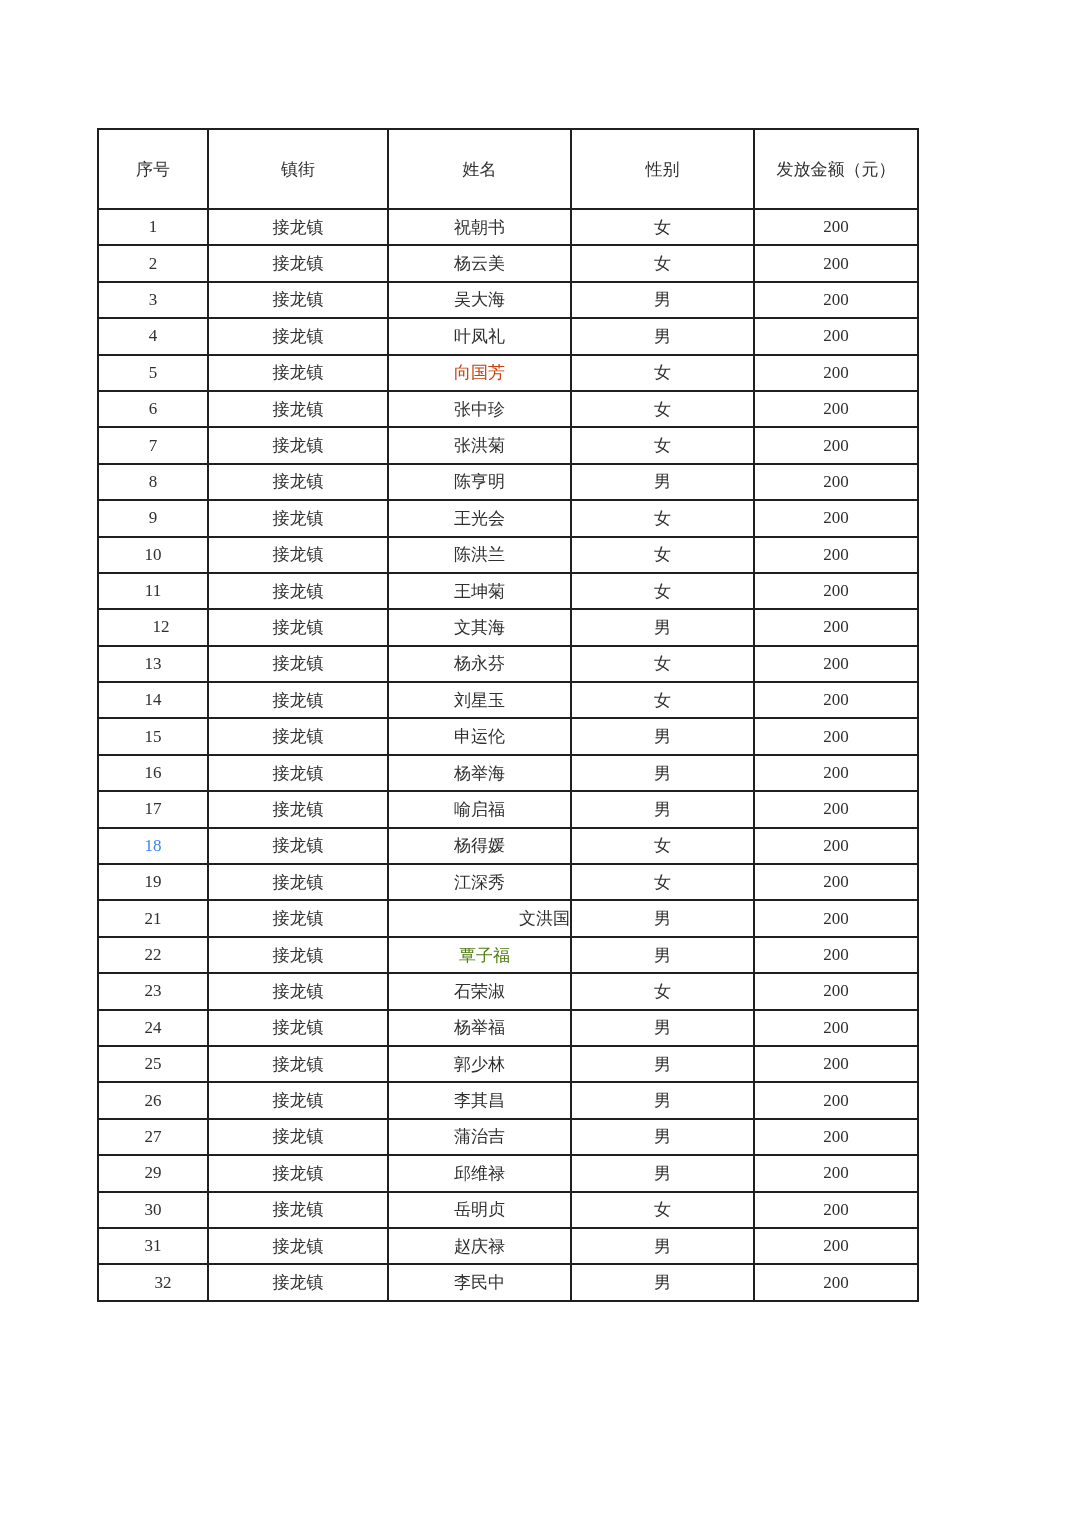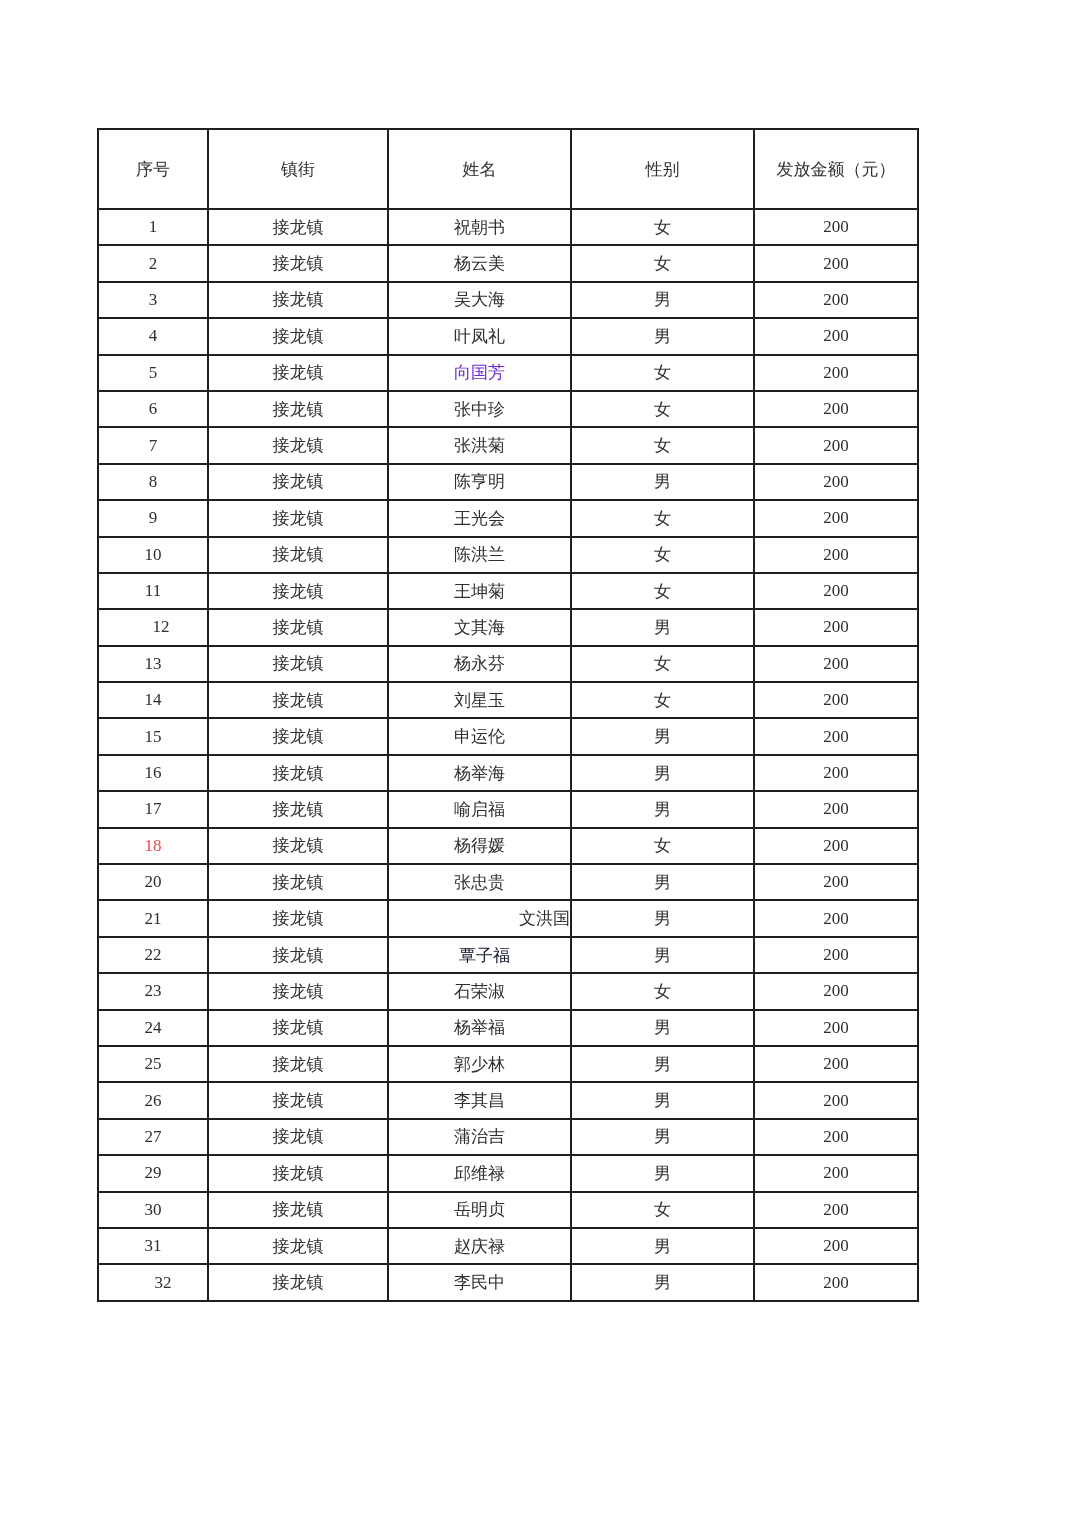--- a/index.html
+++ b/index.html
@@ -103,21 +103,21 @@
           <tr>
     <td style="border-color: rgb(31, 31, 31); color: rgb(47, 47, 47);">4</td>
     <td style="border-color: rgb(31, 31, 31); color: rgb(47, 47, 47);">接龙镇</td>
     <td style="border-color: rgb(31, 31, 31); color: rgb(47, 47, 47);">叶凤礼</td>
     <td style="border-color: rgb(31, 31, 31); color: rgb(47, 47, 47);">男</td>
     <td style="border-color: rgb(31, 31, 31); color: rgb(47, 47, 47);">200</td>
   </tr>
           <tr>
     <td style="border-color: rgb(31, 31, 31); color: rgb(47, 47, 47);">5</td>
     <td style="border-color: rgb(31, 31, 31); color: rgb(47, 47, 47);">接龙镇</td>
-    <td style="border-color: rgb(31, 31, 31); color: #6d28d9;">向国芳</td>
+    <td style="border-color: rgb(31, 31, 31); color: #c2410c;">向国芳</td>
     <td style="border-color: rgb(31, 31, 31); color: rgb(47, 47, 47);">女</td>
     <td style="border-color: rgb(31, 31, 31); color: rgb(47, 47, 47);">200</td>
   </tr>
           <tr>
     <td style="border-color: rgb(31, 31, 31); color: rgb(47, 47, 47);">6</td>
     <td style="border-color: rgb(31, 31, 31); color: rgb(47, 47, 47);">接龙镇</td>
     <td style="border-color: rgb(31, 31, 31); color: rgb(47, 47, 47);">张中珍</td>
     <td style="border-color: rgb(31, 31, 31); color: rgb(47, 47, 47);">女</td>
     <td style="border-color: rgb(31, 31, 31); color: rgb(47, 47, 47);">200</td>
   </tr>
@@ -192,44 +192,44 @@
     <td style="border-color: rgb(31, 31, 31); color: rgb(47, 47, 47);">200</td>
   </tr>
           <tr>
     <td style="border-color: rgb(31, 31, 31); color: rgb(47, 47, 47);">17</td>
     <td style="border-color: rgb(31, 31, 31); color: rgb(47, 47, 47);">接龙镇</td>
     <td style="border-color: rgb(31, 31, 31); color: rgb(47, 47, 47);">喻启福</td>
     <td style="border-color: rgb(31, 31, 31); color: rgb(47, 47, 47);">男</td>
     <td style="border-color: rgb(31, 31, 31); color: rgb(47, 47, 47);">200</td>
   </tr>
           <tr>
-    <td style="border-color: rgb(31, 31, 31); color: #ef4444;">18</td>
+    <td style="border-color: rgb(31, 31, 31); color: #3b82f6;">18</td>
     <td style="border-color: rgb(31, 31, 31); color: rgb(47, 47, 47);">接龙镇</td>
     <td style="border-color: rgb(31, 31, 31); color: rgb(47, 47, 47);">杨得媛</td>
     <td style="border-color: rgb(31, 31, 31); color: rgb(47, 47, 47);">女</td>
     <td style="border-color: rgb(31, 31, 31); color: rgb(47, 47, 47);">200</td>
   </tr>
           <tr>
-    <td style="border-color: rgb(31, 31, 31); color: rgb(47, 47, 47);">20</td>
-    <td style="border-color: rgb(31, 31, 31); color: rgb(47, 47, 47);">接龙镇</td>
-    <td style="border-color: rgb(31, 31, 31); color: rgb(47, 47, 47);">张忠贵</td>
-    <td style="border-color: rgb(31, 31, 31); color: rgb(47, 47, 47);">男</td>
+    <td style="border-color: rgb(31, 31, 31); color: rgb(47, 47, 47);">19</td>
+    <td style="border-color: rgb(31, 31, 31); color: rgb(47, 47, 47);">接龙镇</td>
+    <td style="border-color: rgb(31, 31, 31); color: rgb(47, 47, 47);">江深秀</td>
+    <td style="border-color: rgb(31, 31, 31); color: rgb(47, 47, 47);">女</td>
     <td style="border-color: rgb(31, 31, 31); color: rgb(47, 47, 47);">200</td>
   </tr>
           <tr>
     <td style="border-color: rgb(31, 31, 31); color: rgb(47, 47, 47);">21</td>
     <td style="border-color: rgb(31, 31, 31); color: rgb(47, 47, 47);">接龙镇</td>
     <td style="border-color: rgb(31, 31, 31); color: rgb(47, 47, 47); text-align: right;">文洪国</td>
     <td style="border-color: rgb(31, 31, 31); color: rgb(47, 47, 47);">男</td>
     <td style="border-color: rgb(31, 31, 31); color: rgb(47, 47, 47);">200</td>
   </tr>
           <tr>
     <td style="border-color: rgb(31, 31, 31); color: rgb(47, 47, 47);">22</td>
     <td style="border-color: rgb(31, 31, 31); color: rgb(47, 47, 47);">接龙镇</td>
-    <td style="border-color: rgb(31, 31, 31); color: #0f172a; padding-left: 10px;">覃子福</td>
+    <td style="border-color: rgb(31, 31, 31); color: #4d7c0f; padding-left: 10px;">覃子福</td>
     <td style="border-color: rgb(31, 31, 31); color: rgb(47, 47, 47);">男</td>
     <td style="border-color: rgb(31, 31, 31); color: rgb(47, 47, 47);">200</td>
   </tr>
           <tr>
     <td style="border-color: rgb(31, 31, 31); color: rgb(47, 47, 47);">23</td>
     <td style="border-color: rgb(31, 31, 31); color: rgb(47, 47, 47);">接龙镇</td>
     <td style="border-color: rgb(31, 31, 31); color: rgb(47, 47, 47);">石荣淑</td>
     <td style="border-color: rgb(31, 31, 31); color: rgb(47, 47, 47);">女</td>
     <td style="border-color: rgb(31, 31, 31); color: rgb(47, 47, 47);">200</td>
   </tr>

